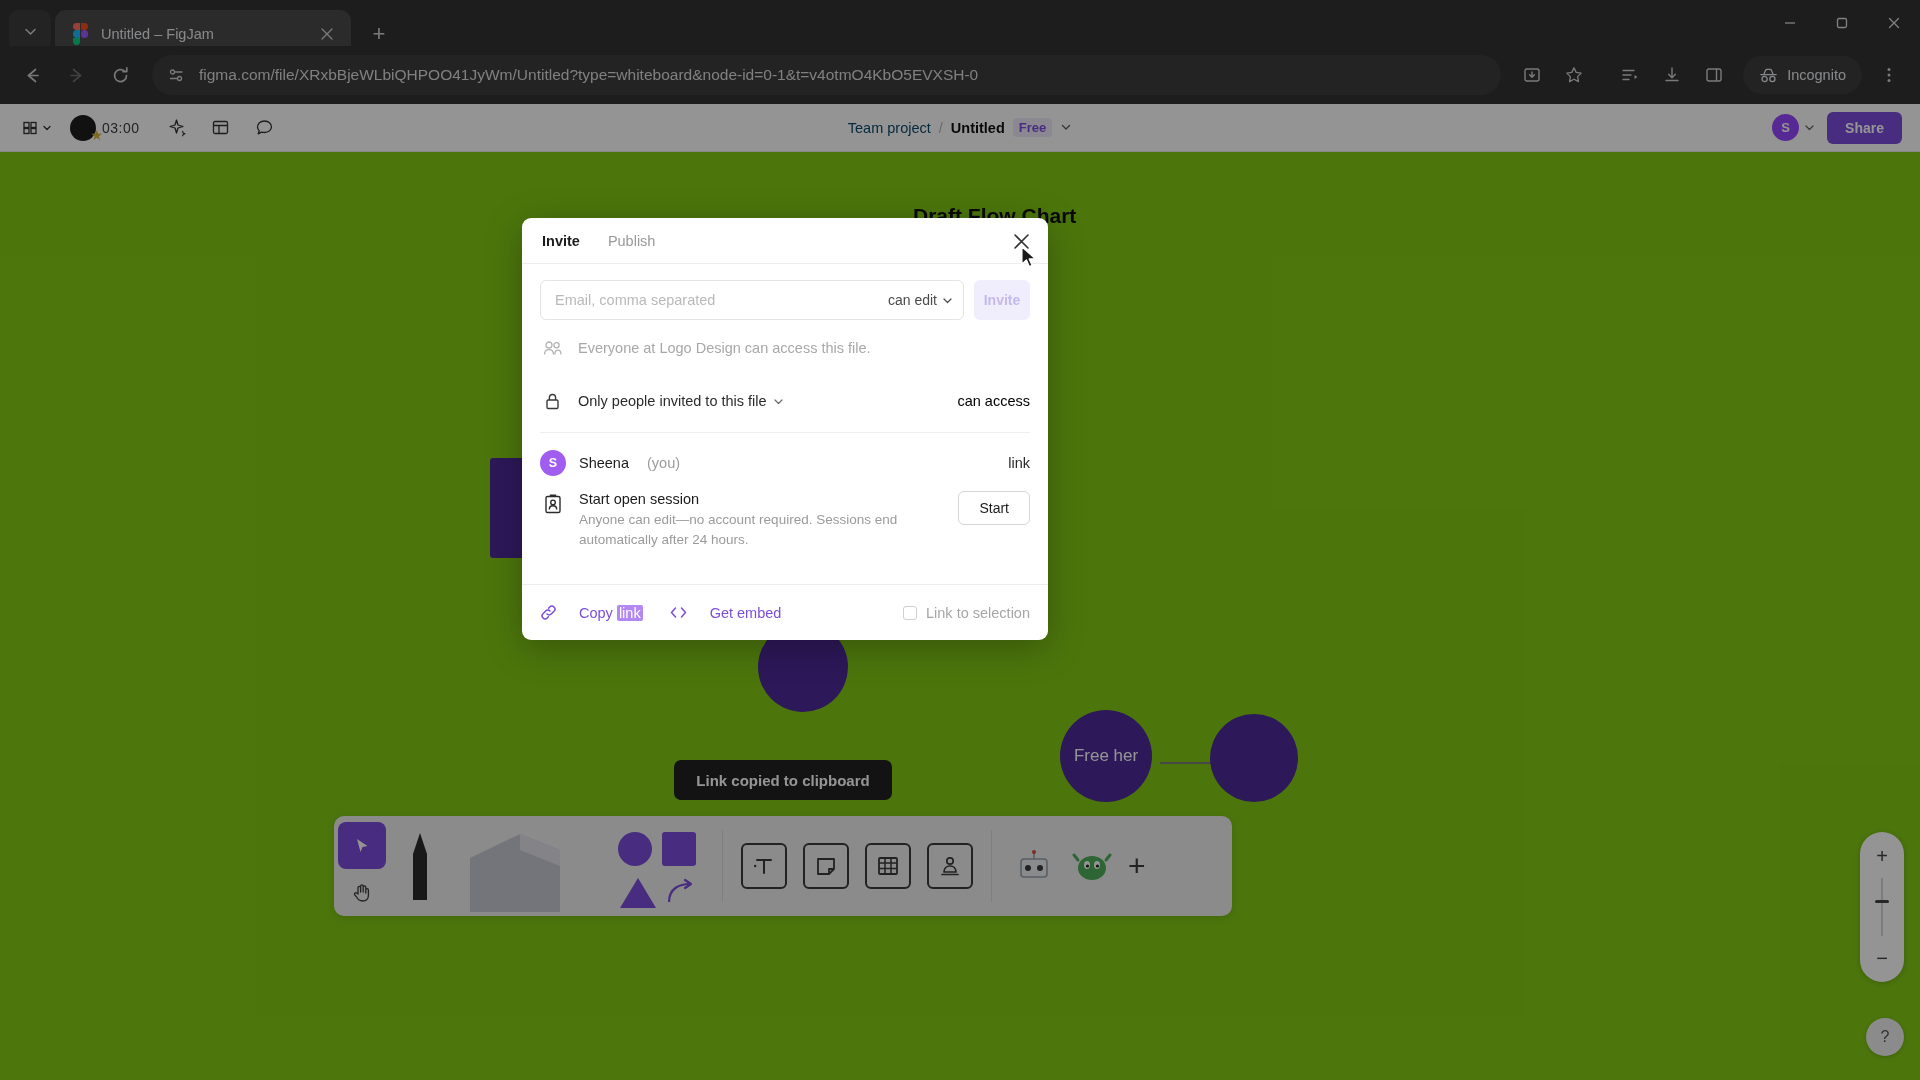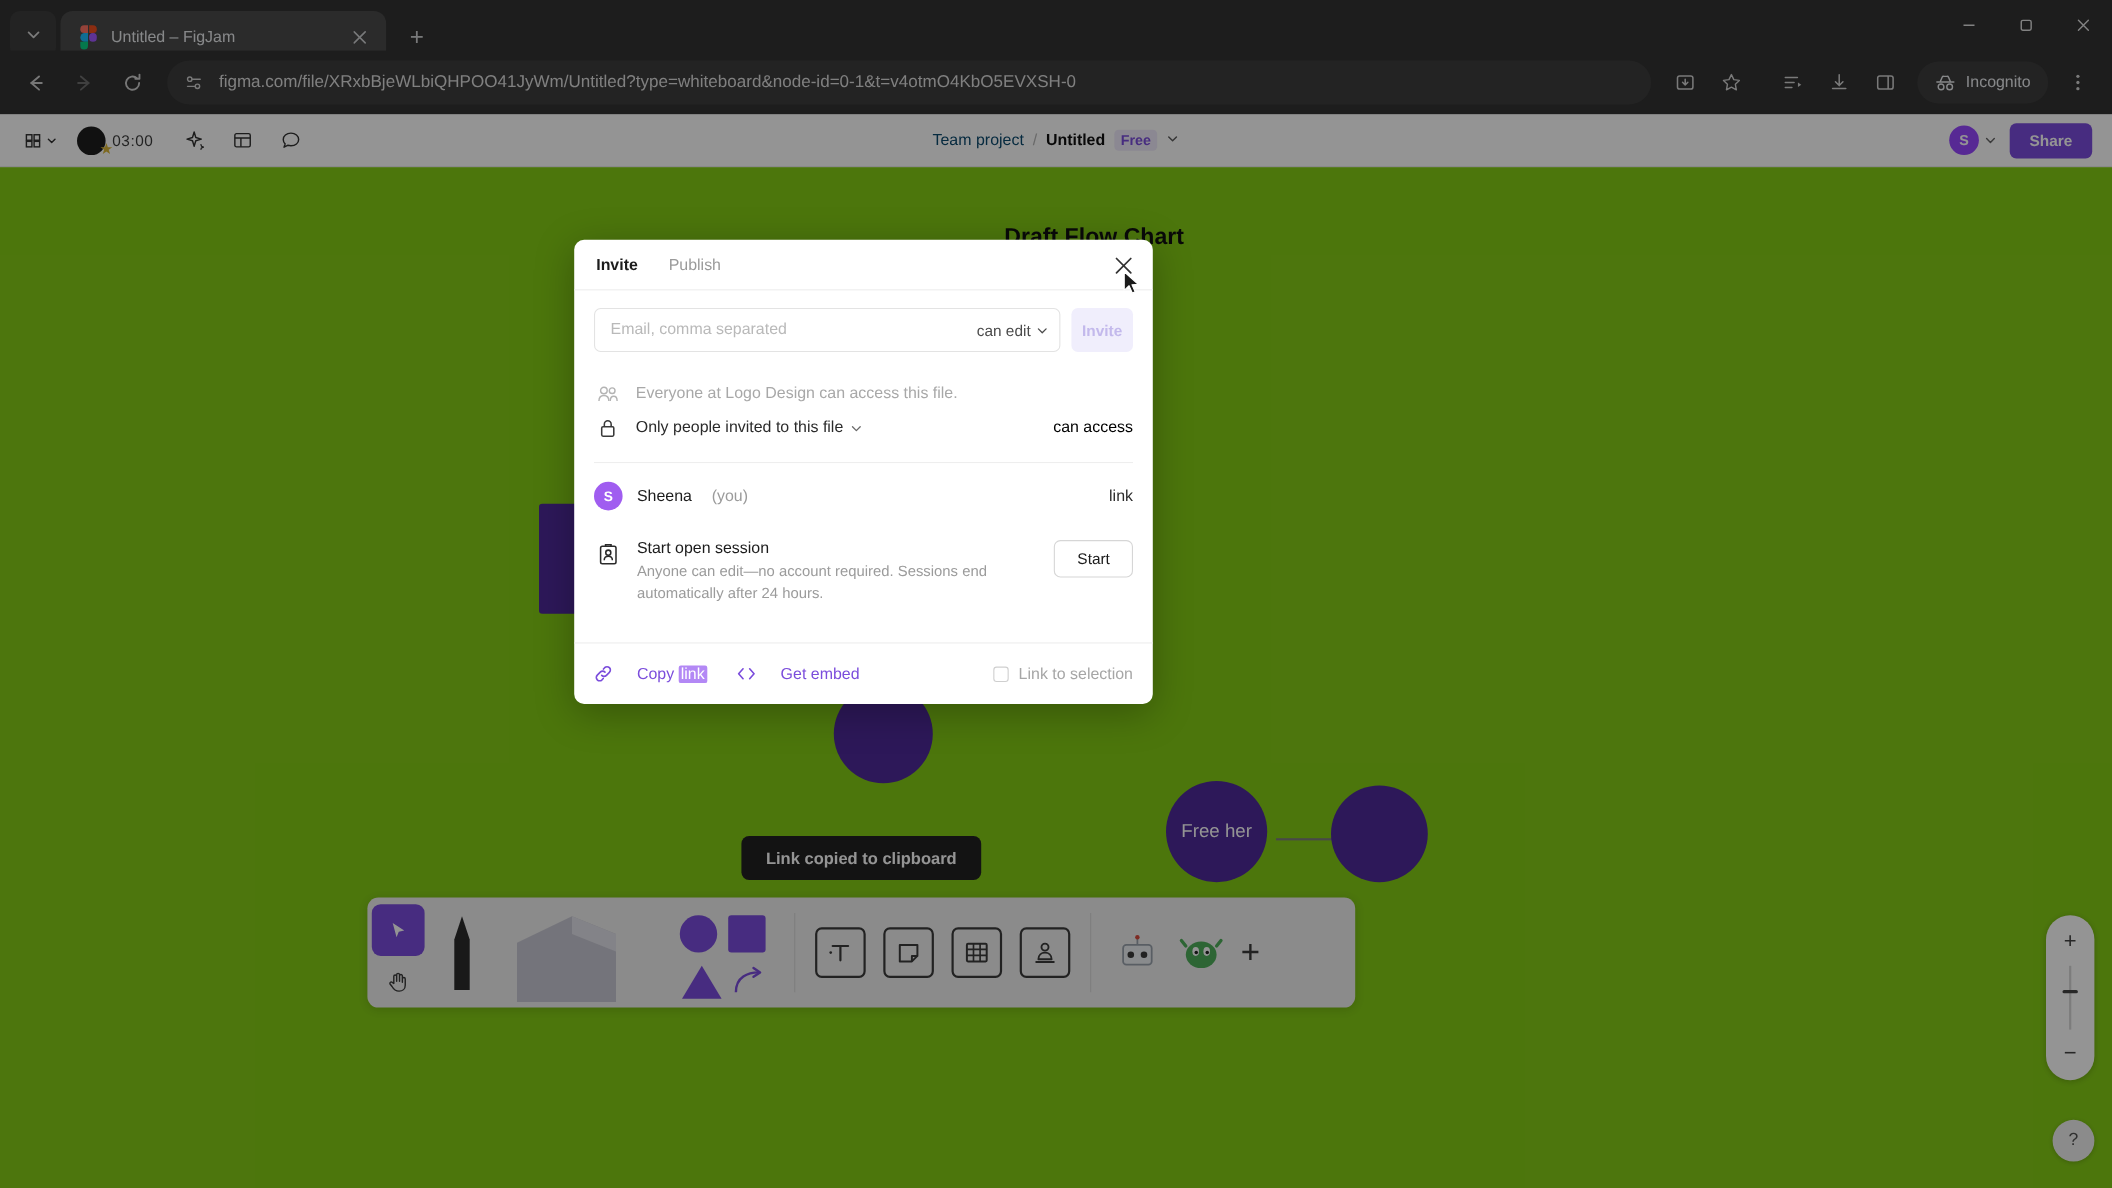--- a/index.html
+++ b/index.html
@@ -217,37 +217,37 @@
     flex: 1; border: none; outline: none; font-size: 14.5px; color: #1c1c1c;
     font-family: "Liberation Sans", sans-serif; background: transparent;
   }
   .email-input::placeholder { color: #b9b9b9; }
   .perm-select { display: flex; align-items: center; gap: 5px; font-size: 14px; color: #4b4b4b; white-space: nowrap; }
   .invite-btn {
     width: 56px; height: 40px; border-radius: 6px; background: #f0eefc;
     color: #c3b9ec; font-size: 14px; font-weight: 600;
     display: flex; align-items: center; justify-content: center;
   }
-  .info-row { display: flex; align-items: flex-end; gap: 14px; margin-top: 20px; height: 26px; }
+  .info-row { display: flex; align-items: flex-start; gap: 14px; margin-top: 20px; height: 26px; }
   .info-icon { width: 24px; display: flex; align-items: center; justify-content: center; color: #b4b4b4; flex: 0 0 auto; }
   .info-text { font-size: 14.5px; color: #a8a8a8; }
-  .access-row { display: flex; align-items: center; gap: 14px; margin-top: 10px; height: 26px; }
+  .access-row { display: flex; align-items: center; gap: 14px; margin-top: 22px; height: 26px; }
   .access-icon { width: 24px; display: flex; align-items: center; justify-content: center; color: #3a3a3a; flex: 0 0 auto; }
   .access-text { font-size: 14.5px; color: #2b2b2b; display: flex; align-items: center; gap: 6px; }
   .access-right { margin-left: auto; font-size: 14.5px; color: #000000; }
   .divider { height: 1px; background: #eeeeee; margin: 18px 0 0 0; }
   .person-row { display: flex; align-items: center; gap: 13px; height: 40px; margin-top: 10px; }
   .person-avatar {
     width: 26px; height: 26px; border-radius: 50%; background: #a05df0; color: #fff;
     font-size: 12.5px; font-weight: 600; display: flex; align-items: center; justify-content: center; flex: 0 0 auto;
   }
   .person-name { font-size: 14.5px; color: #1c1c1c; }
   .person-you { font-size: 14.5px; color: #9b9b9b; margin-left: 5px; }
   .person-role { margin-left: auto; font-size: 14.5px; color: #2b2b2b; }
-  .session-row { display: flex; gap: 13px; margin-top: 20px; align-items: flex-start; }
+  .session-row { display: flex; gap: 13px; margin-top: 8px; align-items: flex-start; }
   .session-icon { width: 26px; display: flex; align-items: flex-start; justify-content: center; color: #2b2b2b; padding-top: 2px; flex: 0 0 auto; }
   .session-title { font-size: 14.5px; color: #1c1c1c; }
   .session-sub { font-size: 13.5px; color: #9b9b9b; line-height: 1.5; margin-top: 3px; max-width: 340px; }
   .start-btn {
     margin-left: auto; border: 1px solid #d6d6d6; border-radius: 6px;
     padding: 8px 20px; font-size: 14px; color: #1c1c1c; background: #fff; align-self: flex-start;
   }
   .modal-foot {
     height: 56px; border-top: 1px solid #ededed; display: flex; align-items: center;
     padding: 0 18px; gap: 26px;

